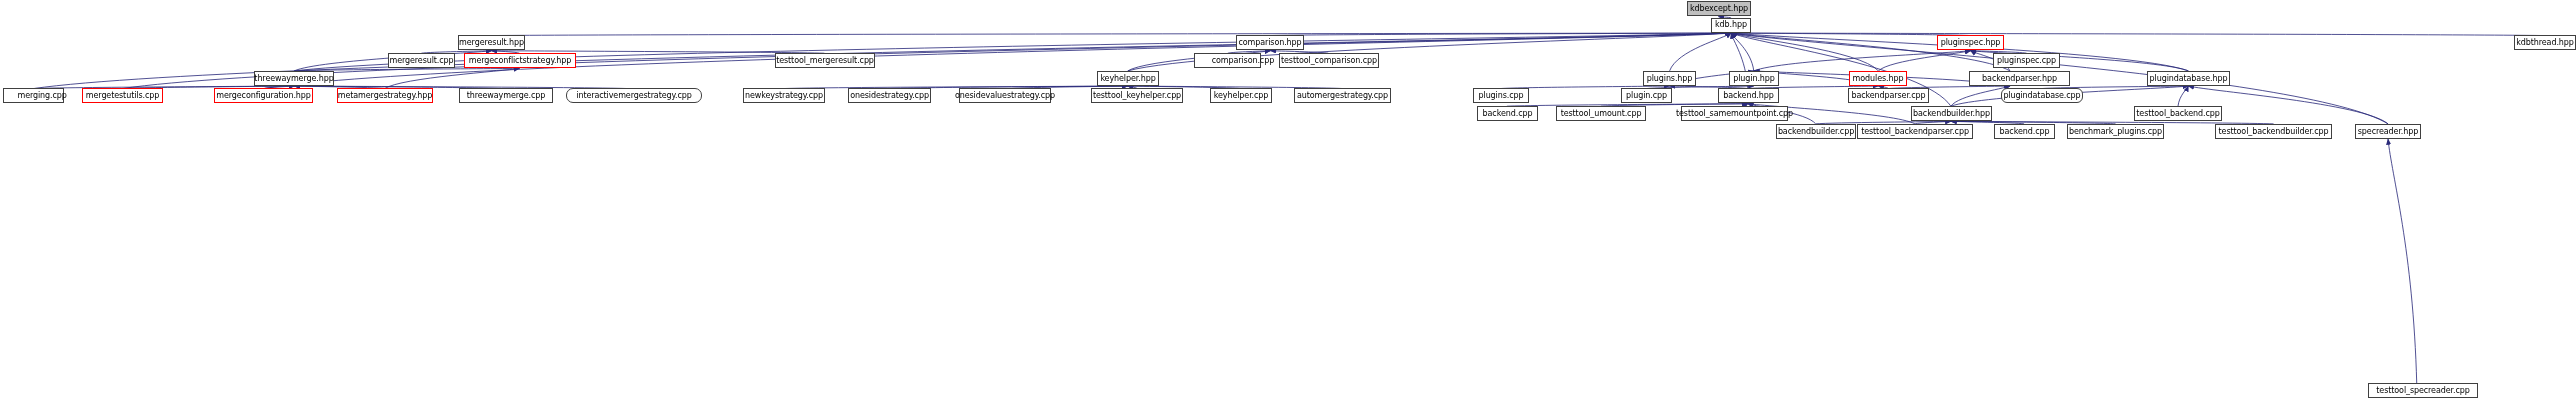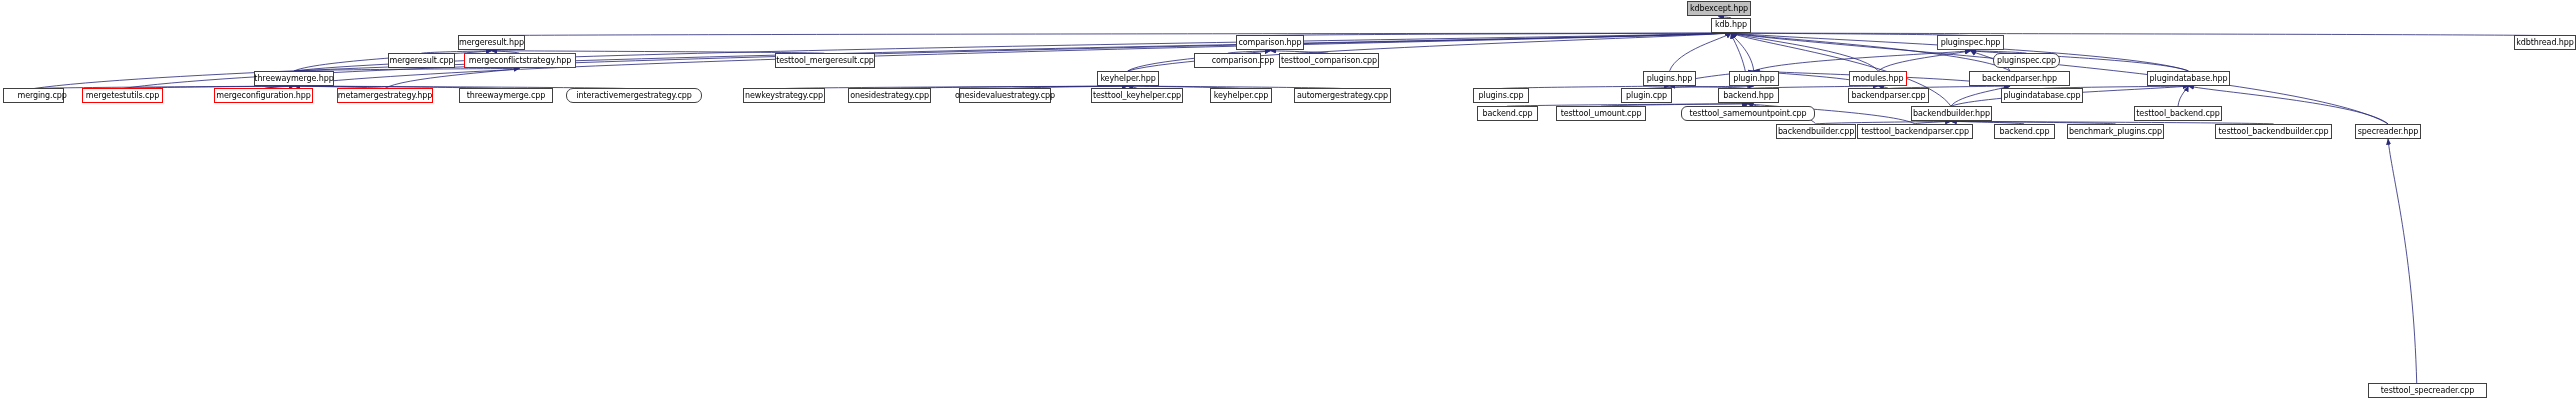--- a/index.html
+++ b/index.html
@@ -134,21 +134,21 @@
     <div class="node" style="left: 2514px; top: 35px; width: 62px;">kdbthread.hpp</div>
     <div class="node" style="left: 458px; top: 35px; width: 67px;">mergeresult.hpp</div>
     <div class="node" style="left: 1236px; top: 35px; width: 68px;">comparison.hpp</div>
     <div class="node red" style="left: 1937px; top: 35px; width: 67px;">pluginspec.hpp</div>
     <div class="node" style="left: 388px; top: 53px; width: 67px;">mergeresult.cpp</div>
     <div class="node red" style="left: 464px; top: 53px; width: 112px;">mergeconflictstrategy.hpp</div>
     <div class="node" style="left: 775px; top: 53px; width: 100px;">testtool_mergeresult.cpp</div>
     <div class="node" style="left: 1194px; top: 53px; width: 67px; padding-left: 34px;">comparison.cpp</div>
     <div class="node" style="left: 1279px; top: 53px; width: 100px;">testtool_comparison.cpp</div>
     <div class="node" style="left: 1729px; top: 71px; width: 50px;">plugin.hpp</div>
-    <div class="node" style="left: 1993px; top: 53px; width: 67px; border-radius: 7px;">pluginspec.cpp</div>
+    <div class="node" style="left: 1993px; top: 53px; width: 67px;">pluginspec.cpp</div>
     <div class="node" style="left: 1643px; top: 71px; width: 53px;">plugins.hpp</div>
     <div class="node red" style="left: 1849px; top: 71px; width: 58px;">modules.hpp</div>
     <div class="node" style="left: 1969px; top: 71px; width: 101px;">backendparser.hpp</div>
     <div class="node" style="left: 2147px; top: 71px; width: 83px;">plugindatabase.hpp</div>
     <div class="node" style="left: 1097px; top: 71px; width: 62px;">keyhelper.hpp</div>
     <div class="node" style="left: 254px; top: 71px; width: 80px;">threewaymerge.hpp</div>
     <div class="node" style="left: 3.2px; top: 88px; width: 61px; padding-left: 20px;">merging.cpp</div>
     <div class="node red" style="left: 82px; top: 88px; width: 81px;">mergetestutils.cpp</div>
     <div class="node red" style="left: 214px; top: 88px; width: 99px;">mergeconfiguration.hpp</div>
     <div class="node red" style="left: 337px; top: 88px; width: 96px;">metamergestrategy.hpp</div>
@@ -157,27 +157,27 @@
     <div class="node" style="left: 743px; top: 88px; width: 82px;">newkeystrategy.cpp</div>
     <div class="node" style="left: 848px; top: 88px; width: 83px;">onesidestrategy.cpp</div>
     <div class="node" style="left: 959px; top: 88px; width: 92px;">onesidevaluestrategy.cpp</div>
     <div class="node" style="left: 1091px; top: 88px; width: 92px;">testtool_keyhelper.cpp</div>
     <div class="node" style="left: 1210px; top: 88px; width: 62px;">keyhelper.cpp</div>
     <div class="node" style="left: 1294px; top: 88px; width: 97px;">automergestrategy.cpp</div>
     <div class="node" style="left: 1473px; top: 88px; width: 56px;">plugins.cpp</div>
     <div class="node" style="left: 1621px; top: 88px; width: 51px;">plugin.cpp</div>
     <div class="node" style="left: 1718px; top: 88px; width: 61px;">backend.hpp</div>
     <div class="node" style="left: 1848px; top: 88px; width: 81px;">backendparser.cpp</div>
-    <div class="node" style="left: 2001px; top: 88px; width: 82px;">plugindatabase.cpp</div>
+    <div class="node" style="left: 2001px; top: 88px; width: 82px; border-radius: 6px;">plugindatabase.cpp</div>
     <div class="node" style="left: 1477px; top: 106px; width: 61px;">backend.cpp</div>
     <div class="node" style="left: 1556px; top: 106px; width: 90px;">testtool_umount.cpp</div>
-    <div class="node" style="left: 1681px; top: 106px; width: 134px; border-radius: 6px;">testtool_samemountpoint.cpp</div>
+    <div class="node" style="left: 1681px; top: 106px; width: 107px;">testtool_samemountpoint.cpp</div>
     <div class="node" style="left: 1911px; top: 106px; width: 81px; text-align: right;">backendbuilder.hpp</div>
     <div class="node" style="left: 2134px; top: 106px; width: 88px;">testtool_backend.cpp</div>
     <div class="node" style="left: 1776px; top: 124px; width: 80px;">backendbuilder.cpp</div>
     <div class="node" style="left: 1857px; top: 124px; width: 116px;">testtool_backendparser.cpp</div>
     <div class="node" style="left: 1994px; top: 124px; width: 61px;">backend.cpp</div>
     <div class="node" style="left: 2067px; top: 124px; width: 97px;">benchmark_plugins.cpp</div>
     <div class="node" style="left: 2215px; top: 124px; width: 117px;">testtool_backendbuilder.cpp</div>
     <div class="node" style="left: 2355px; top: 124px; width: 66px;">specreader.hpp</div>
-    <div class="node" style="left: 2368px; top: 383px; width: 119px;">testtool_specreader.cpp</div>
+    <div class="node" style="left: 2368px; top: 383px; width: 110px;">testtool_specreader.cpp</div>
   </div>
 
 
 </body></html>

